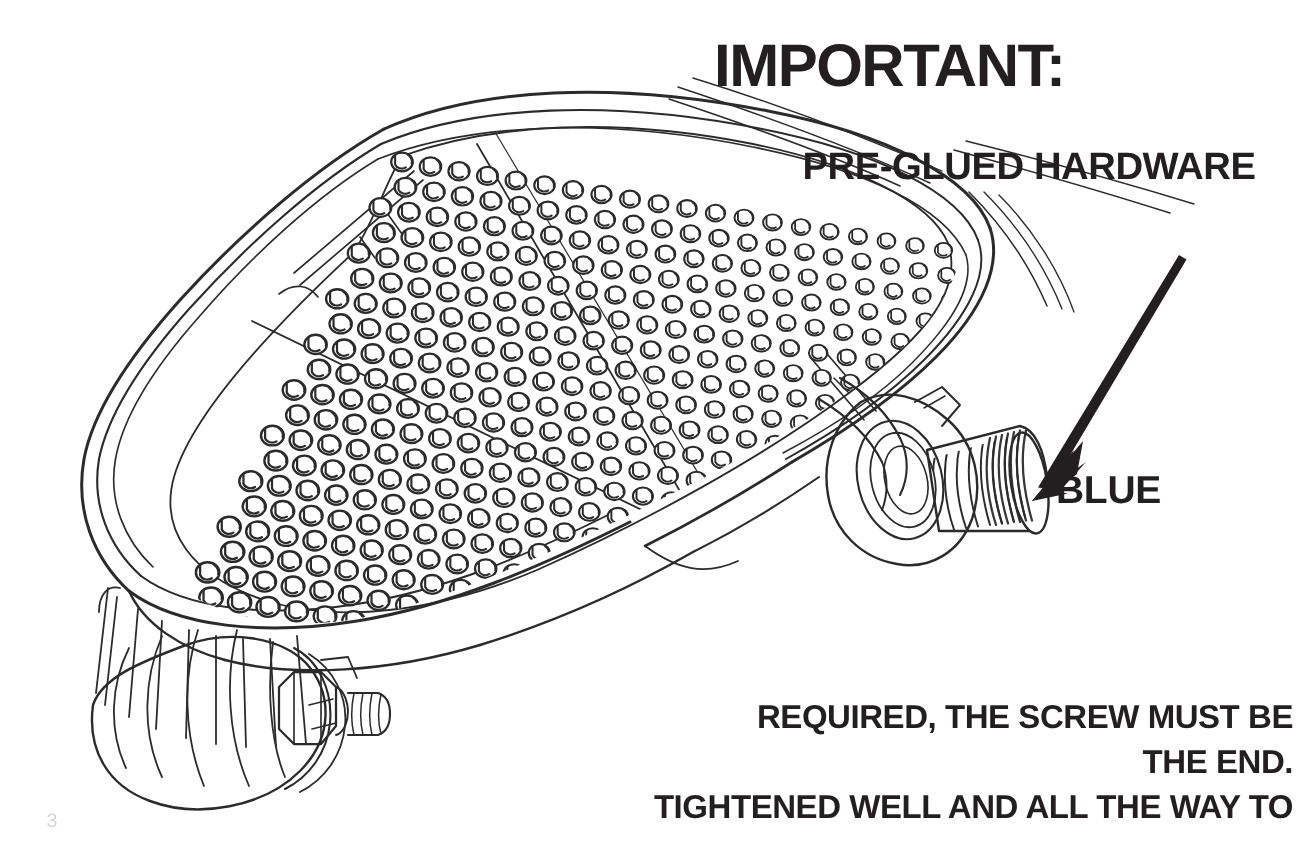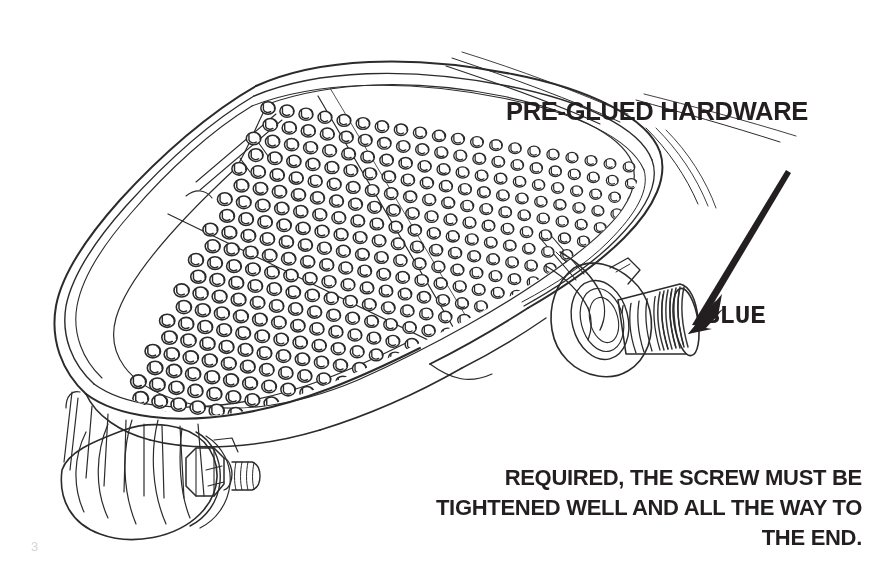--- a/index.html
+++ b/index.html
@@ -31,31 +31,30 @@
     white-space: pre;
     letter-spacing: -0.2px;
   }
   #heading-important {
     left: 476px;
     top: 22px;
     font-size: 40px;
     letter-spacing: -1px;
   }
   #label-preglued {
-    left: 506px;
+    left: 535px;
     top: 97px;
     font-size: 25.5px;
     letter-spacing: -0.3px;
   }
   #label-blue {
     left: 704px;
-    top: 301px;
+    top: 311px;
     font-size: 26px;
     letter-spacing: -0.2px;
-    font-family: Liberation Mono, monospace;
   }
   #note-block {
     position: absolute;
     right: 7px;
     top: 463px;
     width: 600px;
     text-align: right;
     color: #231f20;
     font-weight: bold;
     font-size: 22px;
@@ -663,26 +662,27 @@
       <path d="M 666 130 C 688 152 706 180 716 208" stroke-width="0.9"></path>
     </g>
 
     <g>
       <path d="M 786 170 L 692 325 L 700 326 L 791 173 Z" fill="#231f20"></path>
       <path d="M 688 334 L 716 300 L 710 318 L 724 308 L 706 328 L 712 329 Z" fill="#231f20"></path>
       <path d="M 688 334 L 722 294 L 718 316 L 700 330 Z" fill="#231f20"></path>
     </g>
   </svg>
 
+  <div class="txt" id="heading-important">IMPORTANT:</div>
 
   <div class="txt" id="label-preglued">PRE-GLUED HARDWARE</div>
 
   <div class="txt" id="label-blue">BLUE</div>
 
   <div id="note-block">
     <span class="note-line">REQUIRED, THE SCREW MUST BE</span>
+    <span class="note-line">THE END.</span>
     <span class="note-line">TIGHTENED WELL AND ALL THE WAY TO</span>
-    <span class="note-line">THE END.</span>
   </div>
 
   <div class="txt" id="page-number">3</div>
 
 </div>
 
 </body></html>

